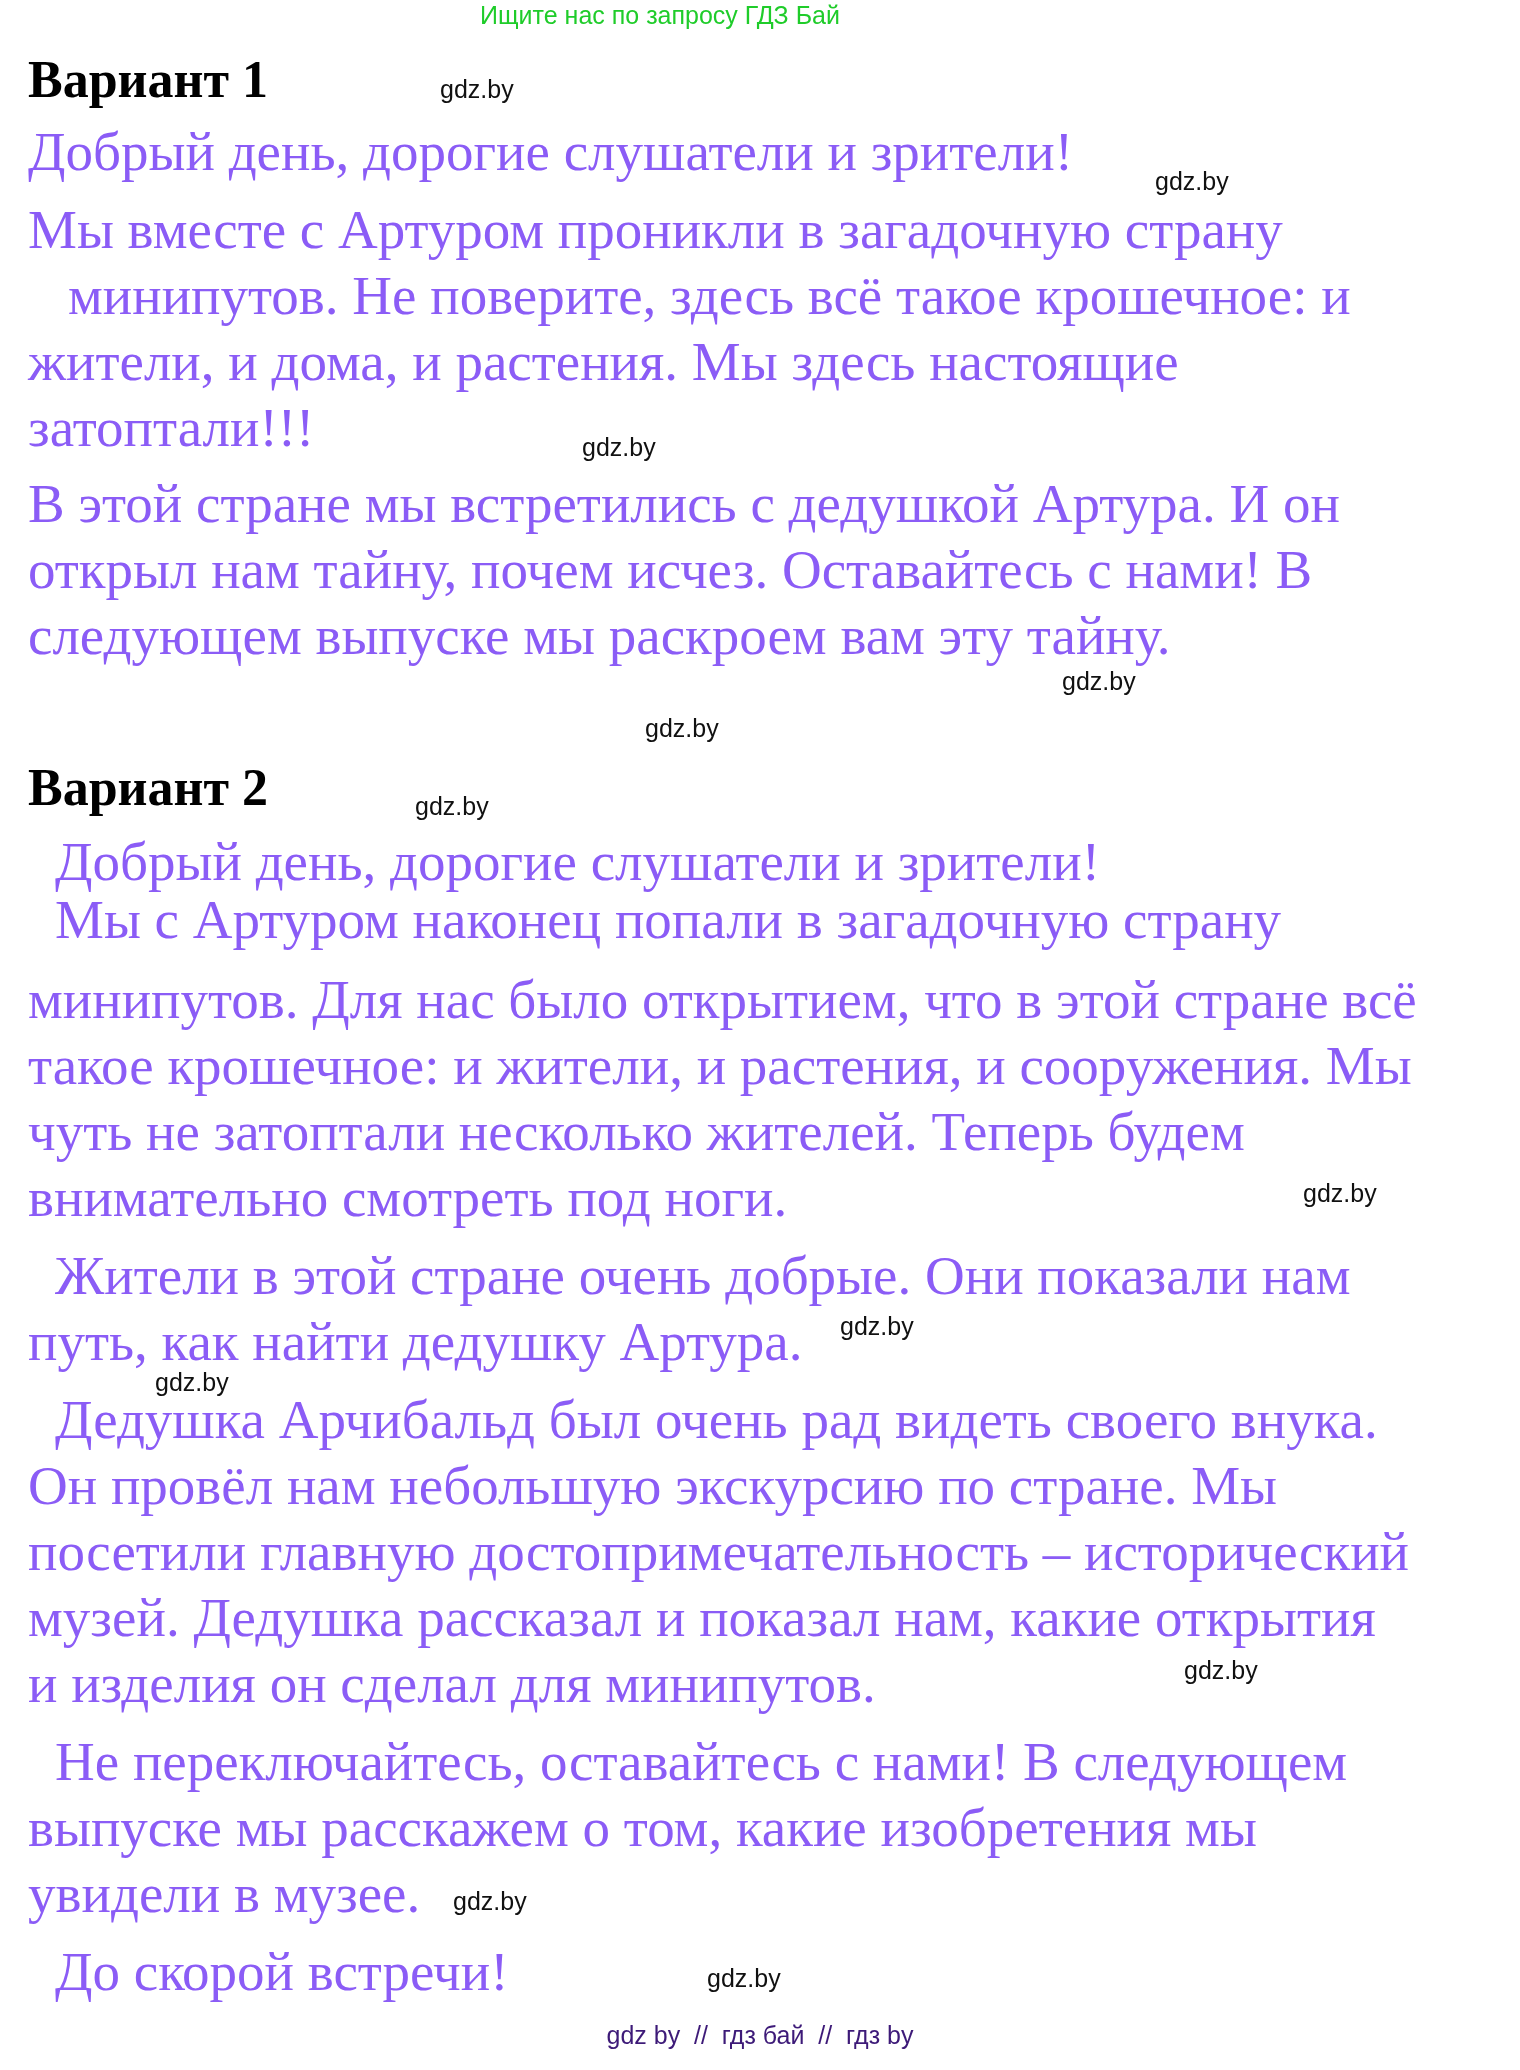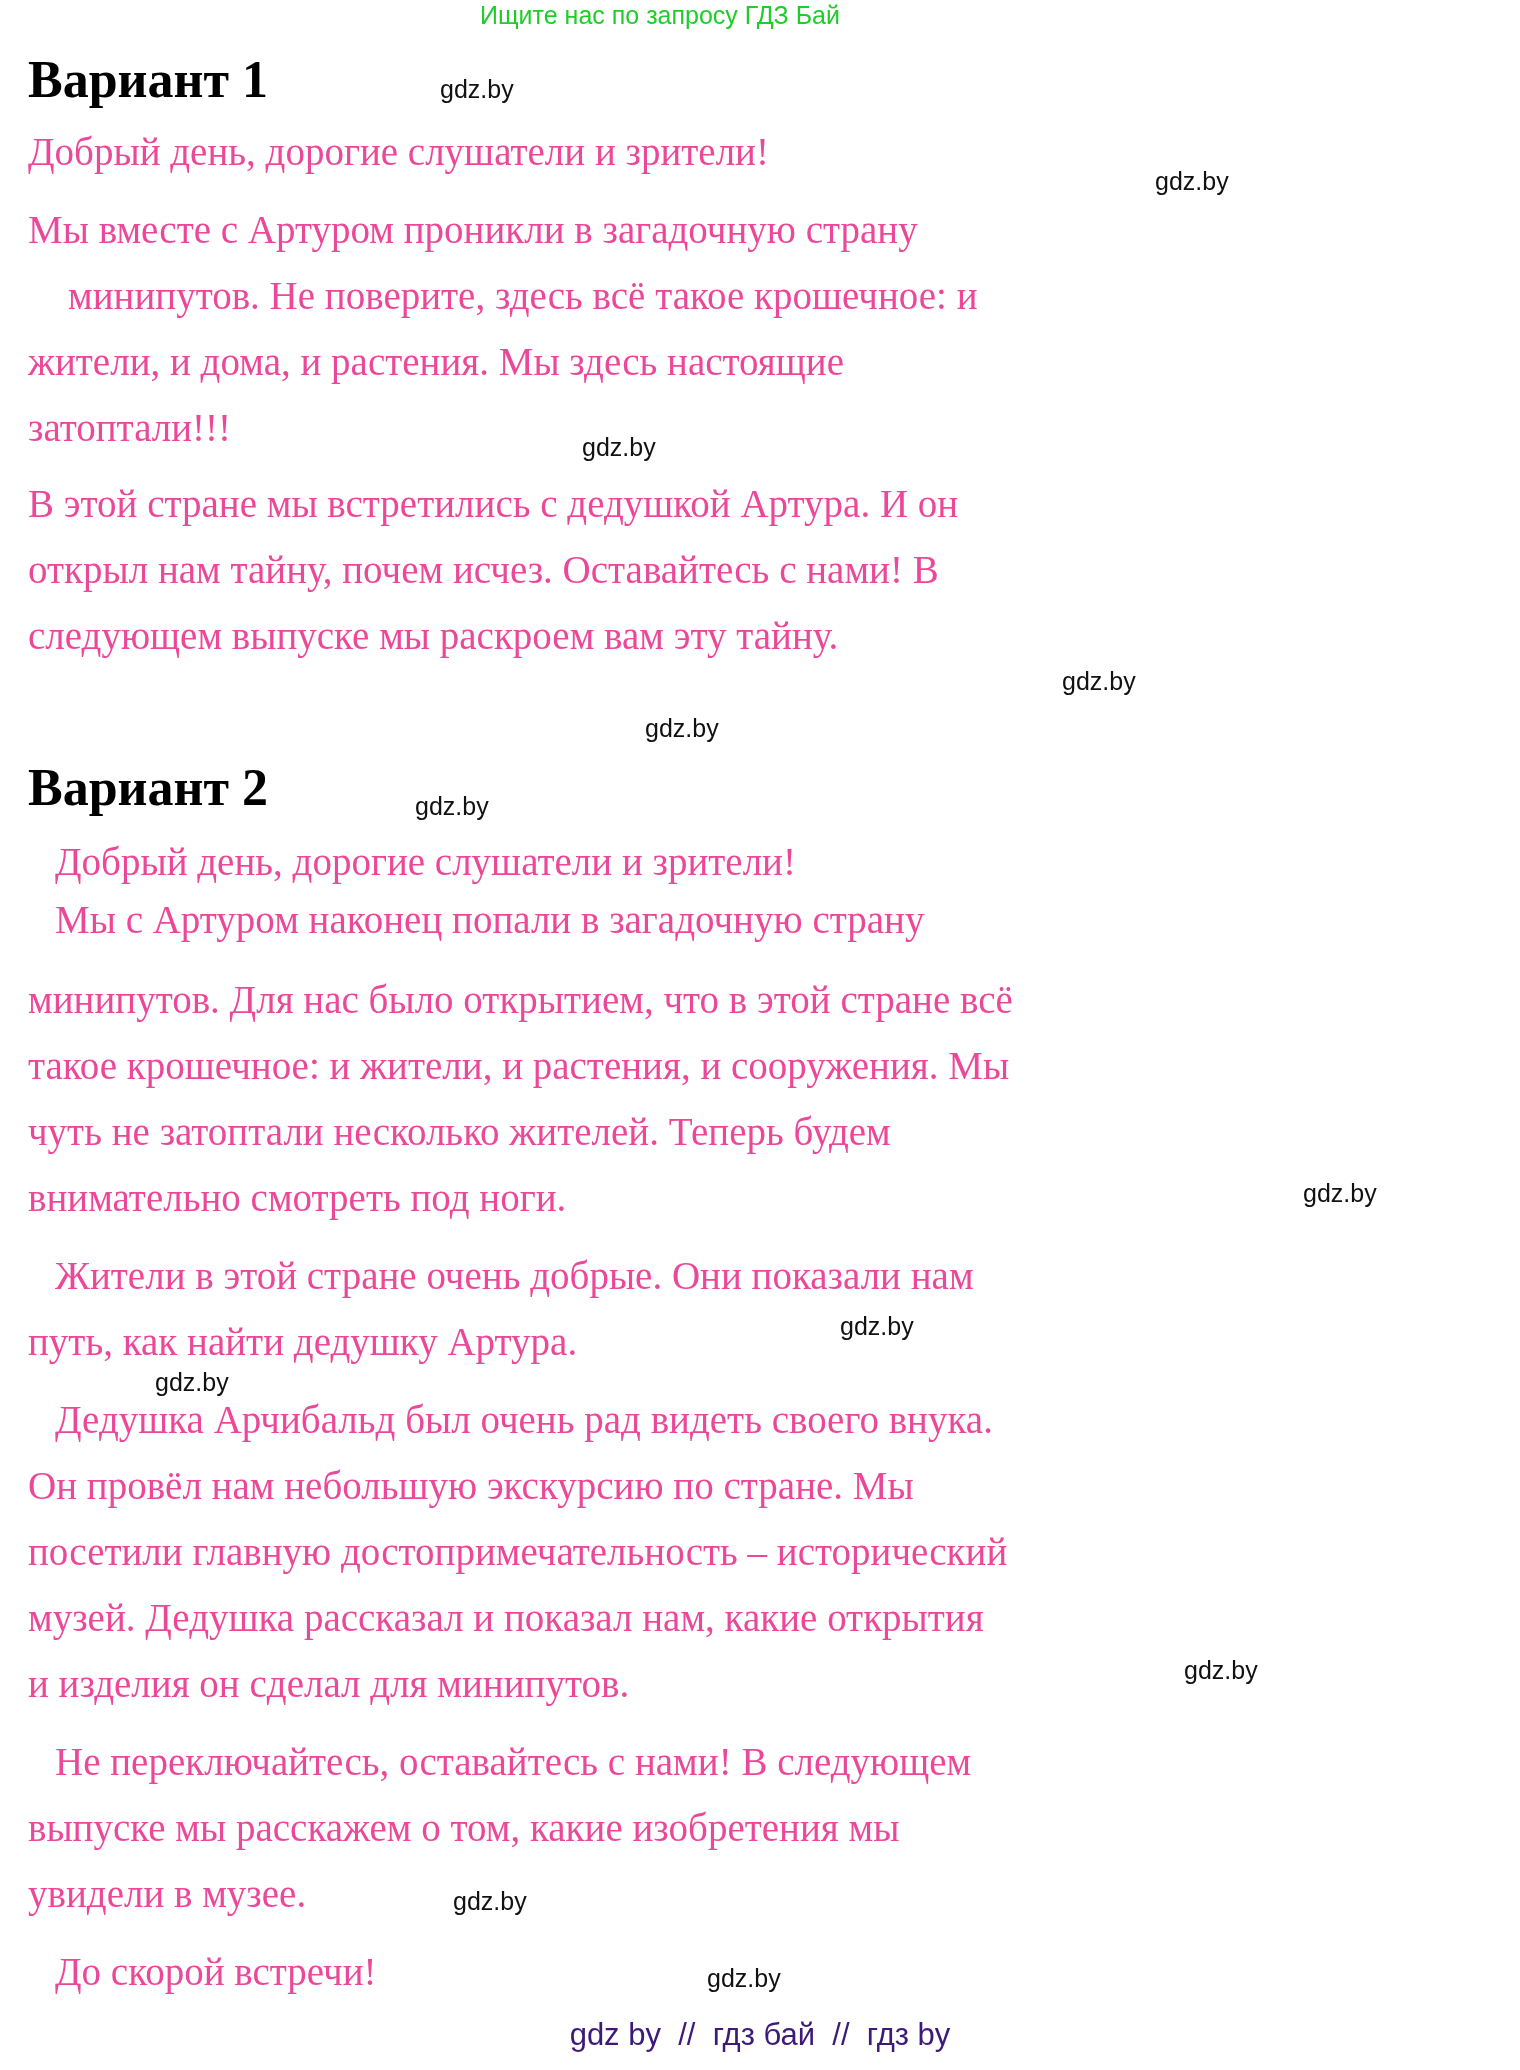--- a/index.html
+++ b/index.html
@@ -1,26 +1,26 @@
 <!DOCTYPE html>
 <html><head>
 <meta charset="utf-8">
 <style>
   html, body { margin:0; padding:0; background:#ffffff; }
   body { width:1520px; height:2070px; position:relative; overflow:hidden; }
   .hdr { position:absolute; top:0; left:0; width:1320px; text-align:center;
          font-family:"Liberation Sans", sans-serif; font-size:25px; color:#1fcc2a; line-height:30px; }
   .h { position:absolute; left:28px; font-family:"Liberation Serif", serif; font-weight:bold;
        font-size:52px; color:#000; line-height:60px; white-space:nowrap; }
-  .ln { position:absolute; font-family:"Liberation Serif", serif; font-size:39px; color:#ec4899;
+  .ln { position:absolute; font-family:"Liberation Serif", serif; font-size:55px; color:#8b5cf6;
         line-height:60px; white-space:nowrap; }
   .wm { position:absolute; font-family:"Liberation Sans", sans-serif; font-size:25px; color:#111;
         line-height:30px; white-space:nowrap; }
   .ftr { position:absolute; left:0; width:1520px; text-align:center; top:2020px;
-         font-family:"Liberation Sans", sans-serif; font-size:31px; color:#3d1a78; line-height:30px; }
+         font-family:"Liberation Sans", sans-serif; font-size:25px; color:#3d1a78; line-height:30px; }
 </style>
 </head>
 <body>
 
 <div class="hdr">Ищите нас по запросу ГДЗ Бай</div>
 
 <div class="h" style="top:50px;">Вариант 1</div>
 <div class="wm" style="left:440px;top:74px;">gdz.by</div>
 
 <div class="ln" style="left:28px;top:122px;"> Добрый день, дорогие слушатели и зрители!</div>

